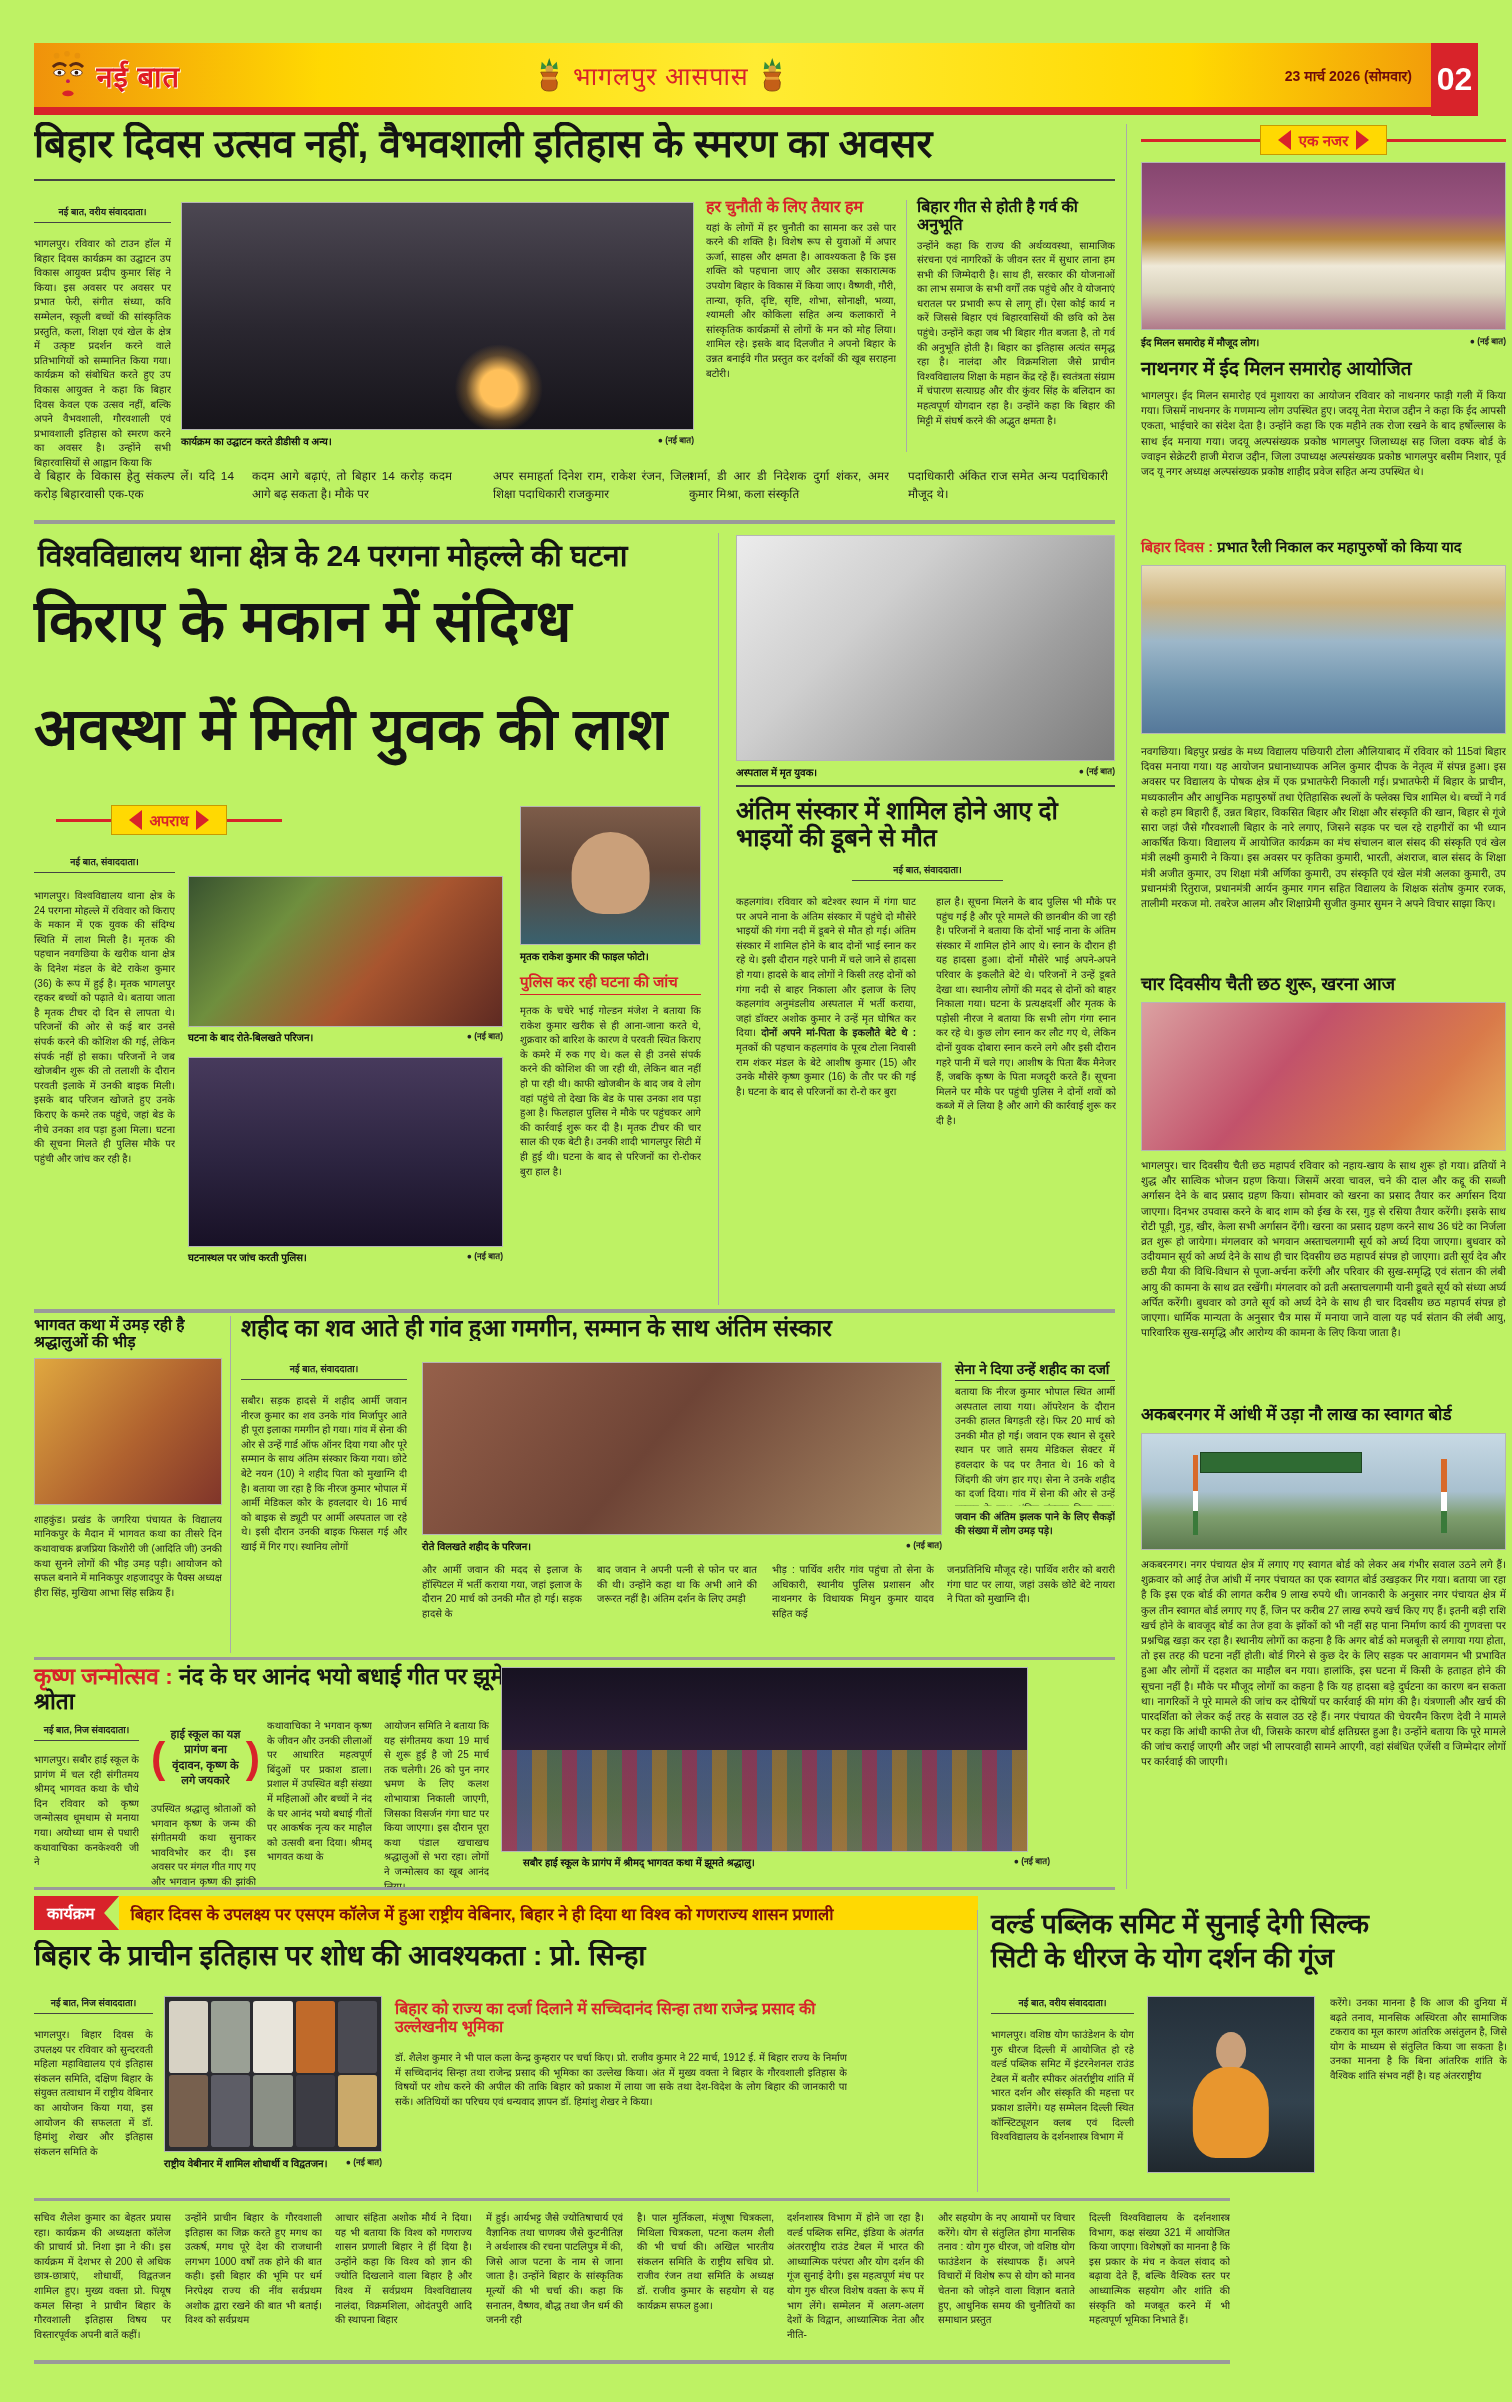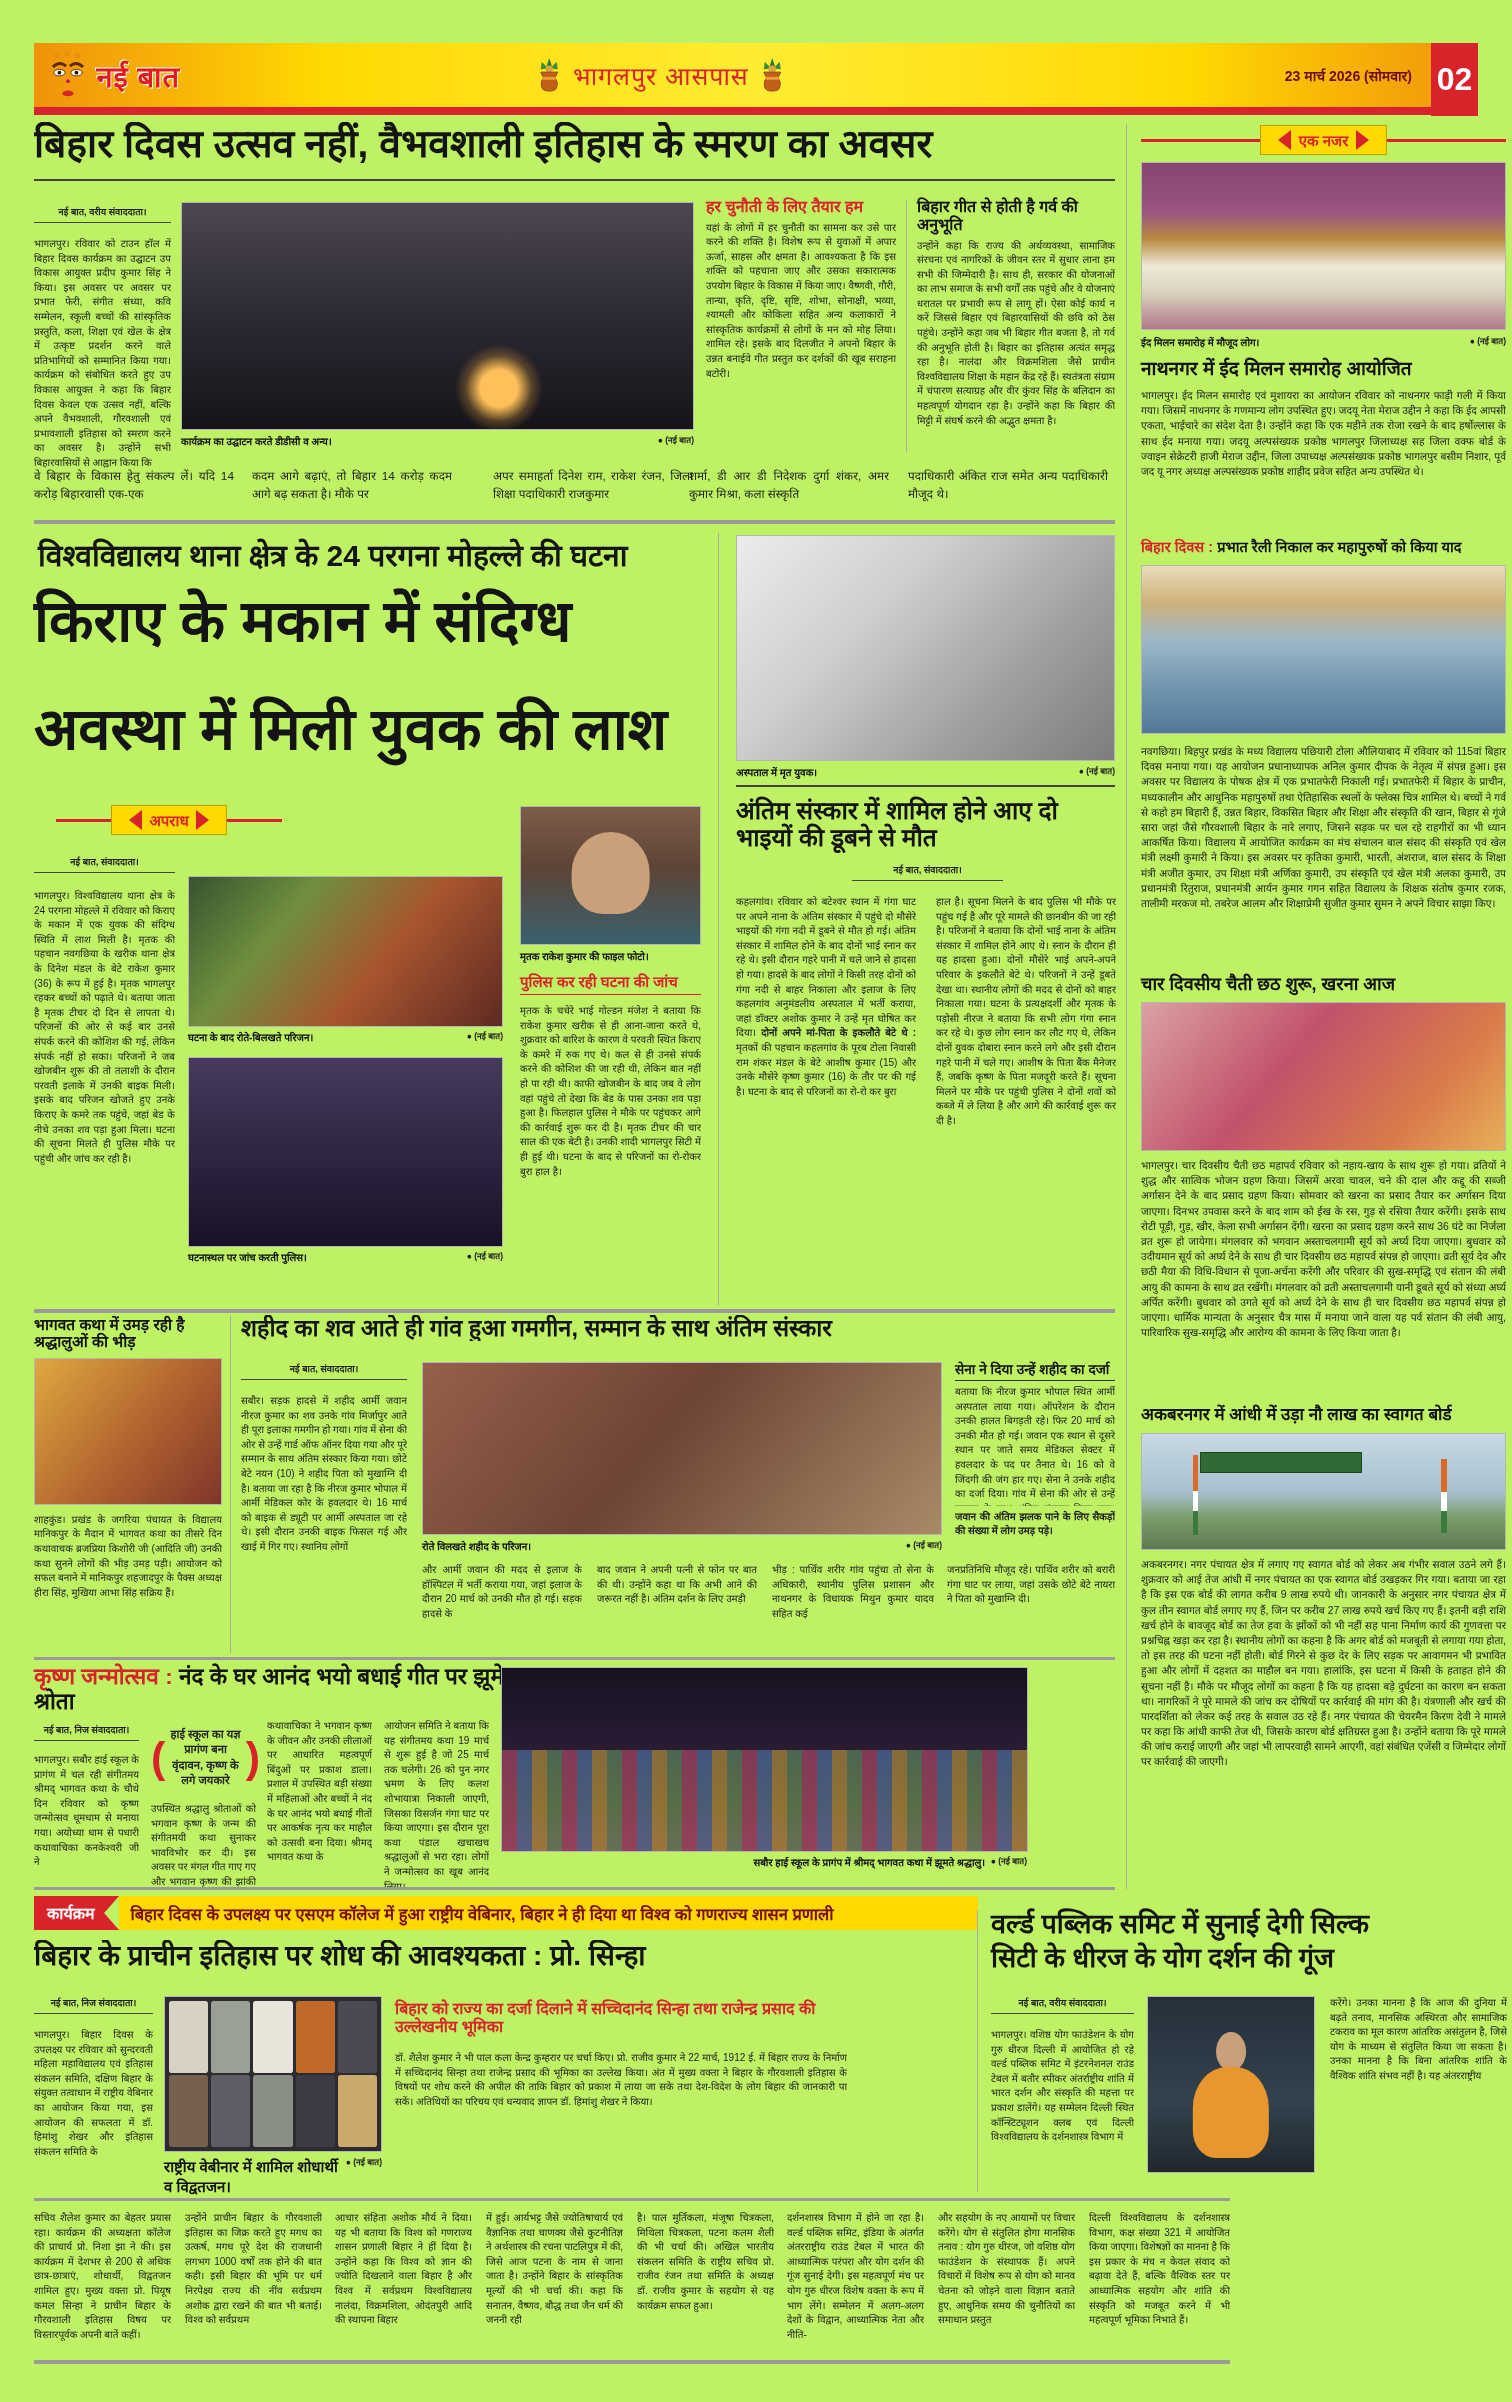--- a/index.html
+++ b/index.html
@@ -267,21 +267,21 @@
     <span class="pq-paren">(</span>
     <span class="pq-text">हाई स्कूल का यज्ञ प्रागंण बना वृंदावन, कृष्ण के लगे जयकारे</span>
     <span class="pq-paren">)</span>
   </div>
   <div class="abs body-txt" style="left:151px;top:1802px;width:105px;height:87px;">उपस्थित श्रद्धालु श्रोताओं को भगवान कृष्ण के जन्म की संगीतमयी कथा सुनाकर भावविभोर कर दी। इस अवसर पर मंगल गीत गाए गए और भगवान कृष्ण की झांकी भी निकाली गई। कथा के दौरान</div>
   <div class="abs body-txt" style="left:267px;top:1719px;width:105px;height:169px;">कथावाचिका ने भगवान कृष्ण के जीवन और उनकी लीलाओं पर आधारित महत्वपूर्ण बिंदुओं पर प्रकाश डाला। प्रशाल में उपस्थित बड़ी संख्या में महिलाओं और बच्चों ने नंद के घर आनंद भयो बधाई गीतों पर आकर्षक नृत्य कर माहौल को उत्सवी बना दिया। श्रीमद् भागवत कथा के</div>
   <div class="abs body-txt" style="left:384px;top:1719px;width:105px;height:169px;">आयोजन समिति ने बताया कि यह संगीतमय कथा 19 मार्च से शुरू हुई है जो 25 मार्च तक चलेगी। 26 को पुन नगर भ्रमण के लिए कलश शोभायात्रा निकाली जाएगी, जिसका विसर्जन गंगा घाट पर किया जाएगा। इस दौरान पूरा कथा पंडाल खचाखच श्रद्धालुओं से भरा रहा। लोगों ने जन्मोत्सव का खूब आनंद लिया।</div>
   <div class="abs photo ph-crowd" style="left:501px;top:1667px;width:527px;height:185px;">
     <div style="position:absolute;left:0;right:0;bottom:0;height:55%;background:repeating-linear-gradient(90deg,rgba(200,80,120,.55) 0 15px,rgba(90,140,200,.5) 15px 30px,rgba(225,185,70,.5) 30px 45px,rgba(120,190,120,.45) 45px 60px);"></div>
   </div>
-  <div class="abs cap-row" style="left:500px;top:1855px;width:527px;justify-content:flex-end;">
+  <div class="abs cap-row" style="left:523px;top:1855px;width:527px;">
     <span>सबौर हाई स्कूल के प्रागंप में श्रीमद् भागवत कथा में झूमते श्रद्धालु।</span>
     <span class="credit">● (नई बात)</span>
   </div>
   <div class="abs hrule" style="left:34px;top:1887px;width:1081px;height:2.8px;"></div>
 
   <div class="abs strip" style="left:34px;top:1896px;width:944px;">
     <div class="strip-badge">कार्यक्रम</div>
     <div class="strip-text">बिहार दिवस के उपलक्ष्य पर एसएम कॉलेज में हुआ राष्ट्रीय वेबिनार, बिहार ने ही दिया था विश्व को गणराज्य शासन प्रणाली</div>
   </div>
 
@@ -294,21 +294,21 @@
     <div class="vtile" style="background:#e8e4da;"></div>
     <div class="vtile" style="background:#c06a2a;"></div>
     <div class="vtile" style="background:#4a4a52;"></div>
     <div class="vtile" style="background:#77604e;"></div>
     <div class="vtile" style="background:#5d5d66;"></div>
     <div class="vtile" style="background:#8a8f85;"></div>
     <div class="vtile" style="background:#3c3c44;"></div>
     <div class="vtile" style="background:#caa96a;"></div>
   </div>
   <div class="abs cap-row" style="left:164px;top:2156px;width:218px;">
-    <span style="font-size:15px;">राष्ट्रीय वेबीनार में शामिल शोधार्थी व विद्वतजन।</span>
+    <span style="font-size:10px;">राष्ट्रीय वेबीनार में शामिल शोधार्थी व विद्वतजन।</span>
     <span class="credit">● (नई बात)</span>
   </div>
   <div class="abs headline red" style="left:395px;top:2000px;width:452px;font-size:16px;">बिहार को राज्य का दर्जा दिलाने में सच्चिदानंद सिन्हा तथा राजेन्द्र प्रसाद की उल्लेखनीय भूमिका</div>
   <div class="abs body-txt" style="left:395px;top:2051px;width:452px;height:141px;">डॉ. शैलेश कुमार ने भी पाल कला केन्द्र कुम्हरार पर चर्चा किए। प्रो. राजीव कुमार ने 22 मार्च, 1912 ई. में बिहार राज्य के निर्माण में सच्चिदानंद सिन्हा तथा राजेन्द्र प्रसाद की भूमिका का उल्लेख किया। अंत में मुख्य वक्ता ने बिहार के गौरवशाली इतिहास के विषयों पर शोध करने की अपील की ताकि बिहार को प्रकाश में लाया जा सके तथा देश-विदेश के लोग बिहार की जानकारी पा सकें। अतिथियों का परिचय एवं धन्यवाद ज्ञापन डॉ. हिमांशु शेखर ने किया।</div>
   <div class="abs vline" style="left:977px;top:1910px;height:282px;"></div>
 
   <div class="abs headline" style="left:991px;top:1908px;width:516px;font-size:27px;line-height:1.25;">
     <div>वर्ल्ड पब्लिक समिट में सुनाई देगी सिल्क</div>
     <div>सिटी के धीरज के योग दर्शन की गूंज</div>
   </div>

